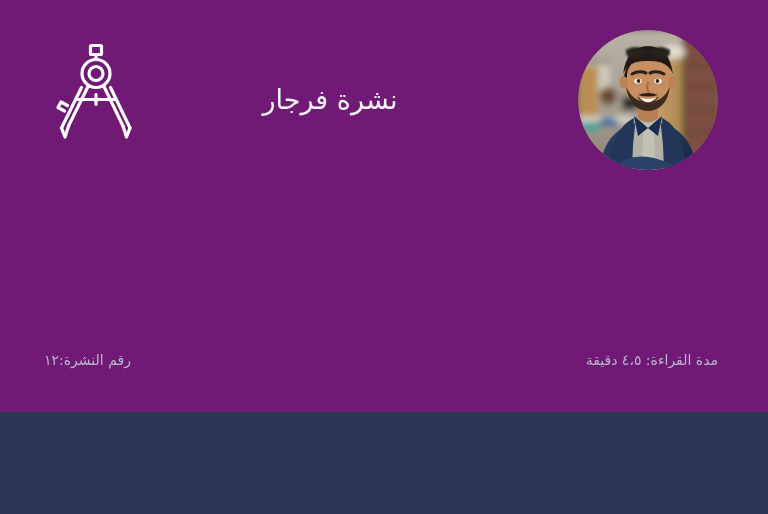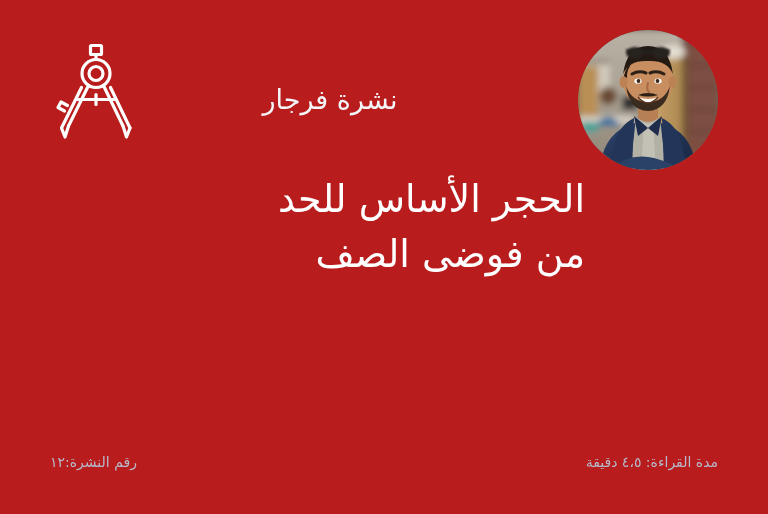--- a/index.html
+++ b/index.html
@@ -12,22 +12,22 @@
   }
 
   body {
     font-family: "DejaVu Sans", "Liberation Sans", sans-serif;
     background: #2e3656;
   }
 
   #cover {
     position: relative;
     width: 768px;
-    height: 514px;
-    background: #b91c1c;
+    height: 412px;
+    background: #701a75;
   }
 
   
   #compass-logo {
     position: absolute;
     left: 48px;
     top: 42px;
     width: 96px;
     height: 104px;
   }
@@ -82,21 +82,21 @@
     position: absolute;
     bottom: 42px;
     color: #b6bacb;
     font-size: 14px;
     line-height: 20px;
     font-weight: 400;
     white-space: nowrap;
     direction: rtl;
   }
   #reading-time { right: 50px; text-align: right; margin-top: 48px; }
-  #issue-number  { left: 50px;  text-align: left; }
+  #issue-number  { left: 44px;  text-align: left; }
 </style>
 </head>
 <body>
 
 <div id="cover">
 
   <div id="compass-logo" aria-label="drafting compass">
     <svg viewBox="0 0 96 104" fill="none" xmlns="http://www.w3.org/2000/svg" stroke="#ffffff" stroke-width="3.2" stroke-linecap="round" stroke-linejoin="round">
 
       <rect x="42.5" y="3.5" width="11" height="9" rx="1"></rect>
@@ -120,24 +120,20 @@
       <path d="M82 86 L78.5 95 L75 84"></path>
 
       <path d="M30 57.5 H66"></path>
 
       <path d="M48 52.5 v10"></path>
     </svg>
   </div>
 
   <div id="brand-name">نشرة فرجار</div>
 
-  <h1 id="headline">
-    <span class="hl-line">الحجر الأساس للحد</span>
-    <span class="hl-line">من فوضى الصف</span>
-  </h1>
 
   <div id="avatar" aria-label="صورة شخصية لرجل مبتسم يرتدي سترة زرقاء داكنة">
     <svg viewBox="0 0 140 140" xmlns="http://www.w3.org/2000/svg">
       <defs>
         <clipPath id="circleClip">
             <circle cx="70" cy="70" r="70"></circle>
           </clipPath>
         <linearGradient id="wallGrad" x1="0" y1="0" x2="0" y2="1">
           <stop offset="0%" stop-color="#b9b2a6"></stop>
           <stop offset="55%" stop-color="#a59c8e"></stop>

